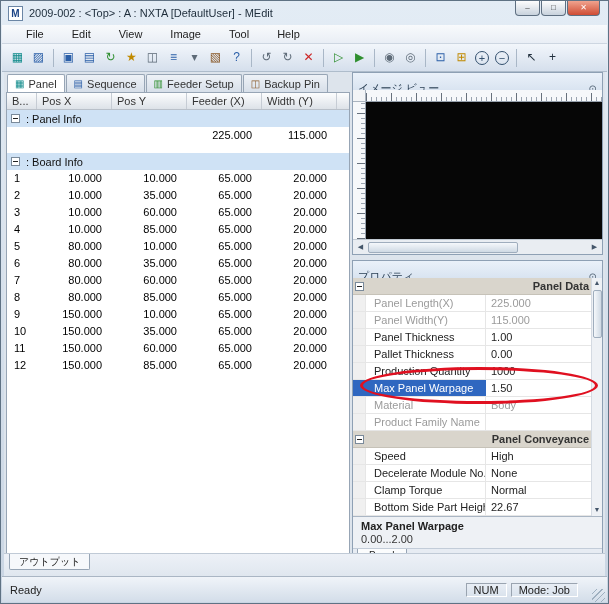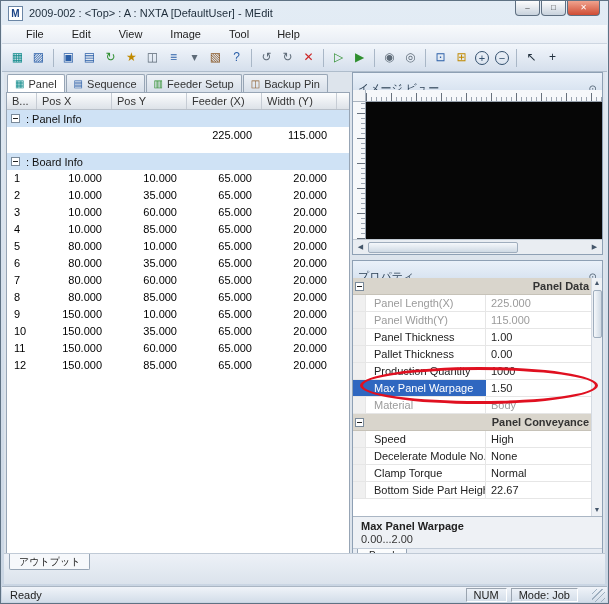--- a/index.html
+++ b/index.html
@@ -100,21 +100,21 @@
   .pdesc{position:absolute;left:0;right:0;top:255px;height:32px;background:#eef1f5;border-top:1px solid #aab6c4;padding:3px 8px;}
   .pdtitle{font-weight:bold;font-size:11px;color:#222;}
   .pdrange{font-size:11px;color:#333;margin-top:1px;}
   .ptabstrip{position:absolute;left:0;right:0;top:287px;bottom:0;background:#e7ecf3;border-top:1px solid #c2ccd8;}
   .ptab{position:absolute;left:4px;top:0;height:15px;padding:0 11px;background:#fbfcfd;border:1px solid #97a5b5;border-top:none;
         border-radius:0 0 2px 2px;font-size:10px;line-height:14px;color:#222;}
   
   .output-bar{position:absolute;left:3px;right:3px;bottom:19px;height:31px;background:linear-gradient(#edf1f7,#dbe3ec);border-top:1px solid #c0cad6;}
   .output-tab{position:absolute;left:5px;top:0;height:16px;padding:0 9px;background:#f6f8fb;border:1px solid #97a5b5;border-top:none;
               border-radius:0 0 2px 2px;font-size:10px;line-height:15px;color:#222;}
-  .statusbar{position:absolute;left:1px;right:1px;bottom:1px;height:16px;background:linear-gradient(#f0f4f9,#d3dde9);
+  .statusbar{position:absolute;left:1px;right:1px;bottom:1px;height:26px;background:linear-gradient(#f0f4f9,#d3dde9);
              border-top:1px solid #aab6c4;display:flex;align-items:center;font-size:11px;color:#222;}
   .sready{margin-left:8px;}
   .sfill{flex:1;}
   .scell{border:1px solid;border-color:#9aa4b0 #fff #fff #9aa4b0;height:14px;line-height:12px;padding:0 7px;margin-right:4px;white-space:nowrap;}
   .grip{width:13px;height:13px;margin:0 2px 0 10px;align-self:flex-end;
         background:repeating-linear-gradient(135deg,transparent 0 3px,#9fb0c0 3px 4px);}
   
   .annotation{position:absolute;left:359px;top:366px;width:238px;height:37px;border:3px solid #e01020;border-radius:50%;z-index:50;pointer-events:none;}
 </style>
 </head>
@@ -440,20 +440,25 @@
               <span class="pname">Max Panel Warpage</span>
               <span class="pval">1.50</span>
             </div>
 
             <div class="prow item disabled">
               <span class="pmargin"></span>
               <span class="pname">Material</span>
               <span class="pval">Body</span>
             </div>
 
+            <div class="prow item disabled">
+              <span class="pmargin"></span>
+              <span class="pname">Product Family Name</span>
+              <span class="pval"></span>
+            </div>
 
             <div class="prow group">
               <span class="pmargin">
                 <span class="expander"></span>
               </span>
               <span class="pname">Panel Conveyance</span>
 
             </div>
 
             <div class="prow item">

